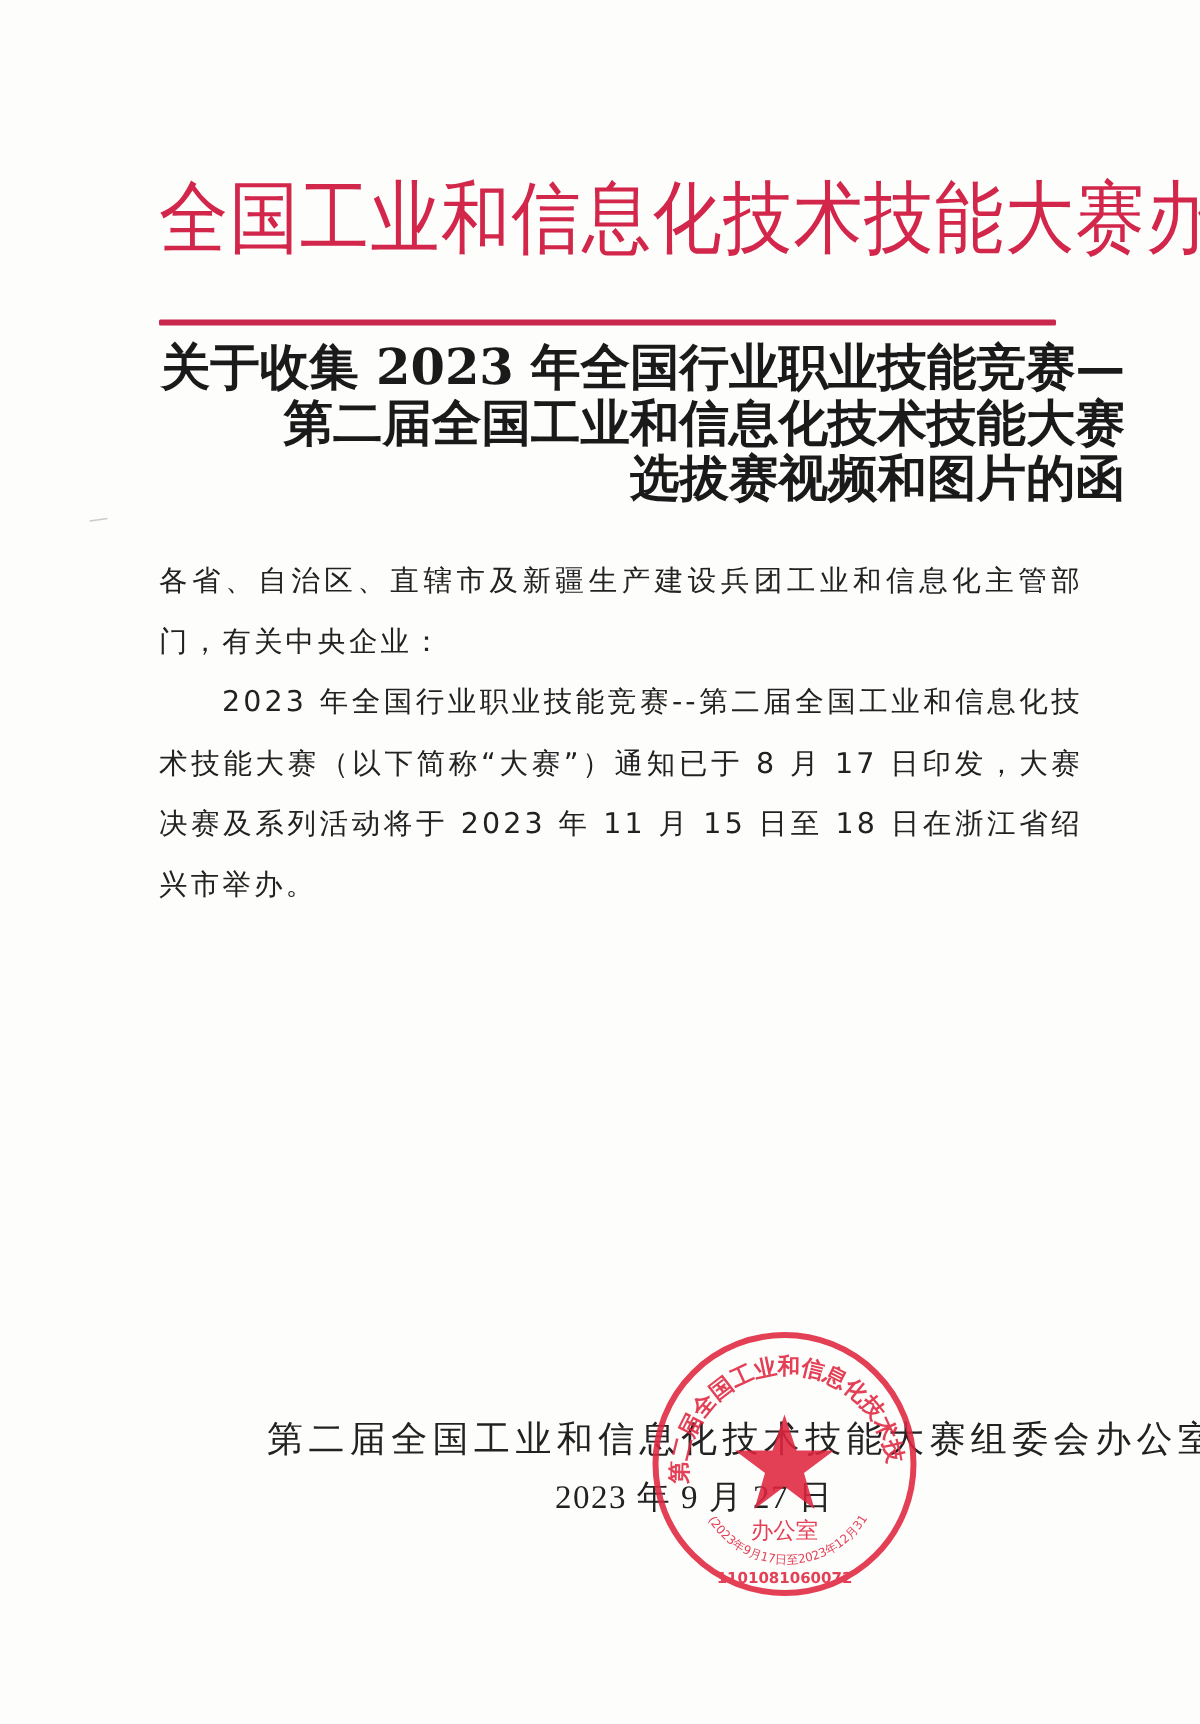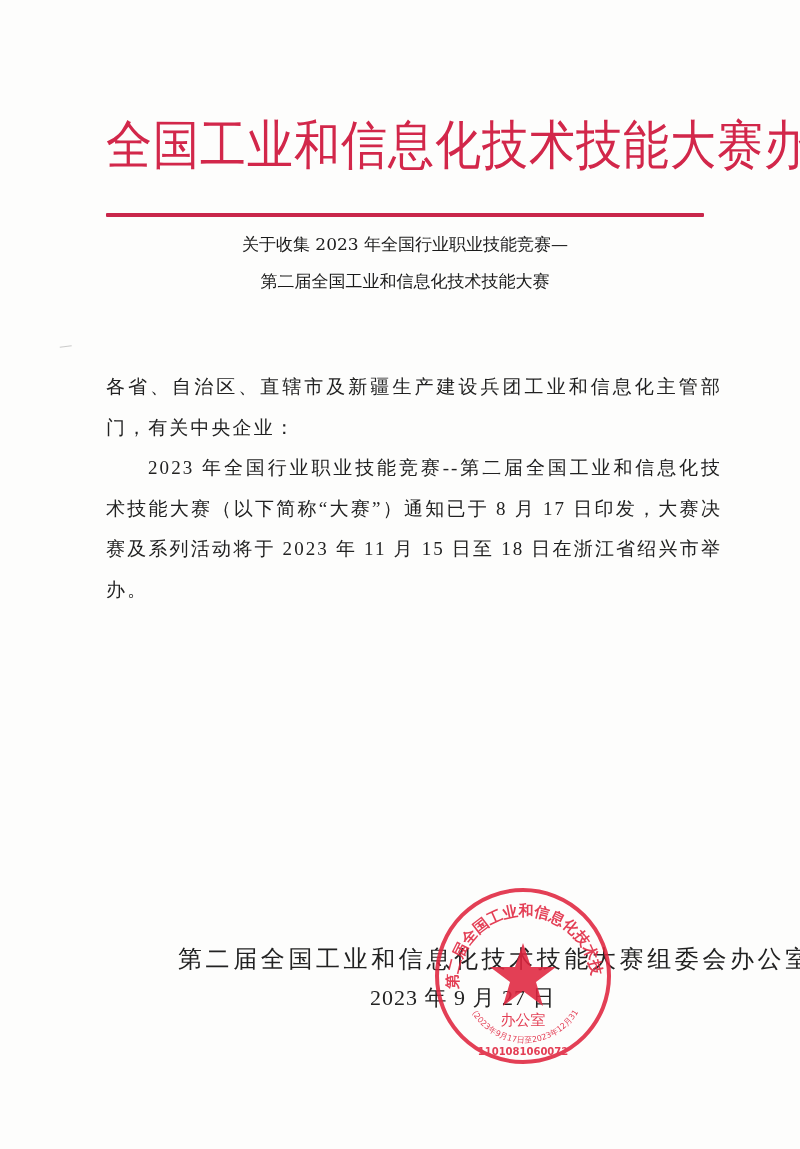--- a/index.html
+++ b/index.html
@@ -22,36 +22,36 @@
       transform-origin: center top;
       white-space: nowrap;
     }
     .red-rule {
       position: absolute; left: 106px; top: 213px; width: 598px; height: 4px;
       background: #c9274b;
       border-radius: 1px;
     }
     .doc-title {
       position: absolute; left: 60px; top: 226px; width: 690px;
-      text-align: center;
+      text-align: right;
       font-family: "DejaVu Serif", "Liberation Serif", serif;
-      font-weight: normal;
-      font-size: 17px; line-height: 37px;
+      font-weight: bold;
+      font-size: 33px; line-height: 37px;
       color: #1a1a1a;
     }
     .doc-title div { white-space: nowrap; }
     .body {
       position: absolute; left: 106px; top: 367px; width: 616px;
       font-family: "DejaVu Sans", "Liberation Sans", sans-serif;
       font-size: 19px; line-height: 40.6px;
       letter-spacing: 2.1px;
       color: #222;
       text-align: justify;
     }
-    .body p { margin: 0; font-family: Liberation Serif, serif; }
+    .body p { margin: 0; }
     .body .indent { text-indent: 42px; }
     .closing { text-indent: 42px; }
     .signature {
       position: absolute; left: 178px; top: 943px; width: 520px;
       font-family: "DejaVu Sans", "Liberation Sans", sans-serif;
       font-size: 24px; letter-spacing: 3.6px; color: #222;
       white-space: nowrap;
     }
     .sign-date {
       position: absolute; left: 370px; top: 983px;
@@ -75,20 +75,21 @@
 <div class="page">
 
   <div class="scan-mark"></div>
 
   <div class="header-title">全国工业和信息化技术技能大赛办公室</div>
   <div class="red-rule"></div>
 
   <div class="doc-title">
     <div>关于收集 2023 年全国行业职业技能竞赛—</div>
     <div>第二届全国工业和信息化技术技能大赛</div>
+    <div>选拔赛视频和图片的函</div>
   </div>
 
   <div class="body">
     <p>各省、自治区、直辖市及新疆生产建设兵团工业和信息化主管部门，有关中央企业：</p>
     <p class="indent">2023 年全国行业职业技能竞赛--第二届全国工业和信息化技术技能大赛（以下简称“大赛”）通知已于 8 月 17 日印发，大赛决赛及系列活动将于 2023 年 11 月 15 日至 18 日在浙江省绍兴市举办。</p>
   </div>
 
   <div class="signature">第二届全国工业和信息化技术技能大赛组委会办公室</div>
   <div class="sign-date">2023 年 9 月 27 日</div>
 

